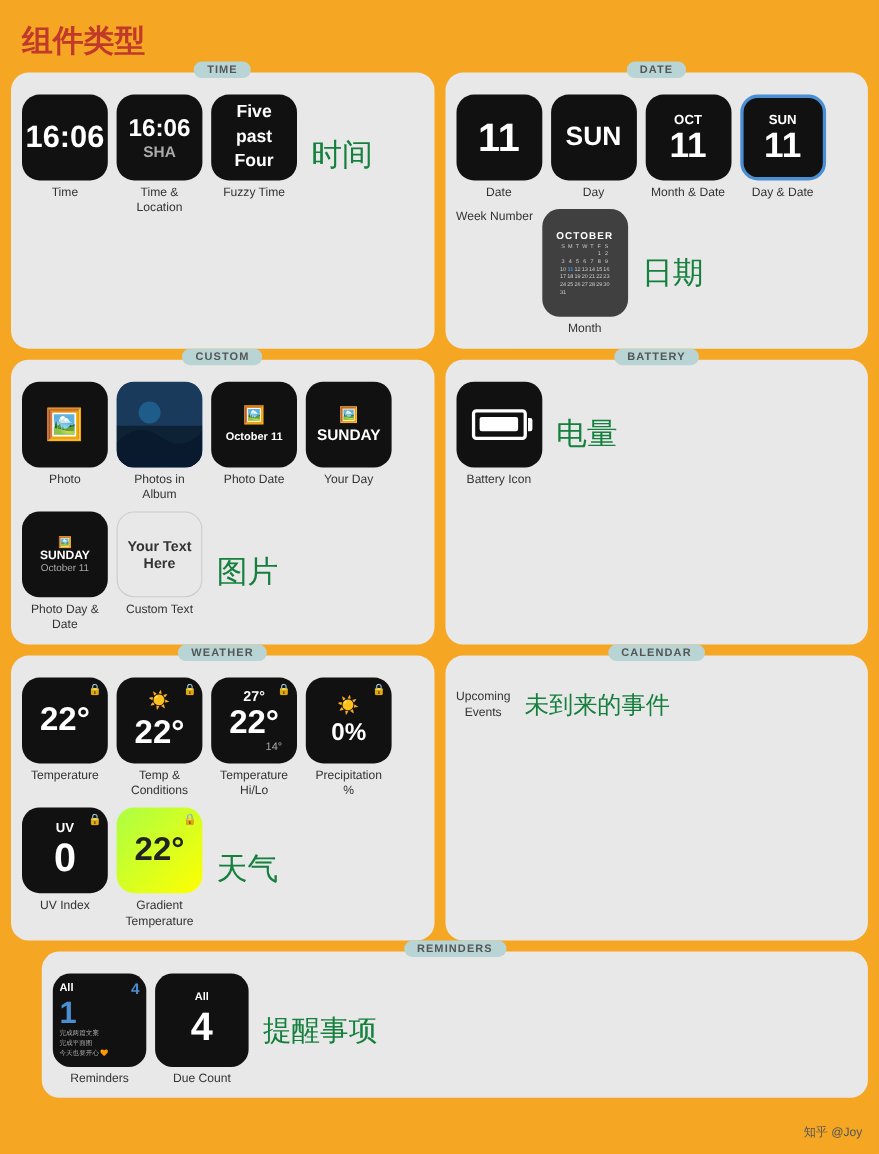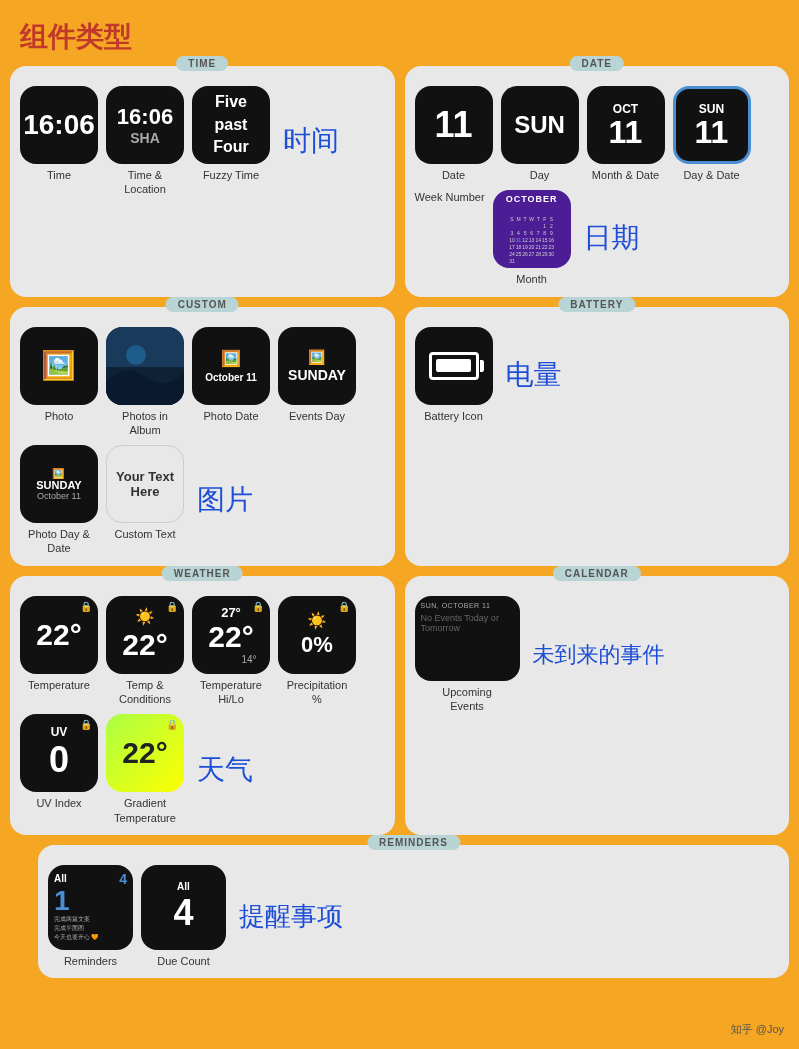--- a/index.html
+++ b/index.html
@@ -75,21 +75,21 @@
       text-align: center;
       line-height: 1.3;
     }
     .widget-box .big-num {
       font-size: 36px;
       font-weight: 700;
       line-height: 1;
     }
     .section-deco {
       font-size: 28px;
-      color: #1d4ed8;
+      color: #15803d;
       font-family: Liberation Mono, monospace;
       align-self: center;
       padding: 10px 5px;
     }
     .clock-face {
       width: 78px;
       height: 78px;
       border-radius: 16px;
       background: #111;
       display: flex;
@@ -123,28 +123,28 @@
       font-size: 12px;
       font-weight: 700;
       text-align: right;
     }
     .week-num {
       font-size: 32px;
       font-weight: 700;
       line-height: 1;
     }
     .month-widget {
-      background: #4c1d95;
-      border-radius: 16px;
-      width: 78px;
-      height: 78px;
-      display: flex;
-      flex-direction: column;
-      align-items: center;
-      justify-content: space-between;
+      background: #404040;
+      border-radius: 16px;
+      width: 78px;
+      height: 98px;
+      display: flex;
+      flex-direction: column;
+      align-items: center;
+      justify-content: center;
       color: white;
       padding: 4px;
     }
     .month-header {
       font-size: 9px;
       font-weight: 700;
       letter-spacing: 1px;
       margin-bottom: 2px;
     }
     .month-grid {
@@ -537,21 +537,21 @@
           <span class="photo-date-text">October 11</span>
         </div>
         <span class="widget-label">Photo Date</span>
       </div>
 
       <div class="widget-item">
         <div class="sunday-box">
           <span class="sun-icon-small">🖼️</span>
           <span class="sunday-text">SUNDAY</span>
         </div>
-        <span class="widget-label">Events Day</span>
+        <span class="widget-label">Your Day</span>
       </div>
 
       <div class="widget-item">
         <div class="sunday-date-box">
           <span style="font-size:10px;font-weight:700;">🖼️</span>
           <span style="font-size:11px;font-weight:700;">SUNDAY</span>
           <span style="font-size:9px;color:#aaa;">October 11</span>
         </div>
         <span class="widget-label">Photo Day &amp;<br>Date</span>
       </div>
@@ -644,24 +644,20 @@
 
       <div class="section-deco">天气</div>
     </div>
   </div>
 
   <div class="section">
     <div class="section-label">CALENDAR</div>
     <div class="section-inner" style="align-items:center;">
 
       <div class="widget-item">
-        <div class="calendar-upcoming">
-          <div class="cal-header">SUN, OCTOBER 11</div>
-          <div class="cal-empty">No Events Today or<br>Tomorrow</div>
-        </div>
         <span class="widget-label">Upcoming<br>Events</span>
       </div>
 
       <div class="section-deco" style="font-size:22px;">未到来的事件</div>
     </div>
   </div>
 
   <div class="section" style="grid-column: 1 / -1; margin-left: 28px;">
     <div class="section-label">REMINDERS</div>
     <div class="section-inner" style="align-items:center;">

